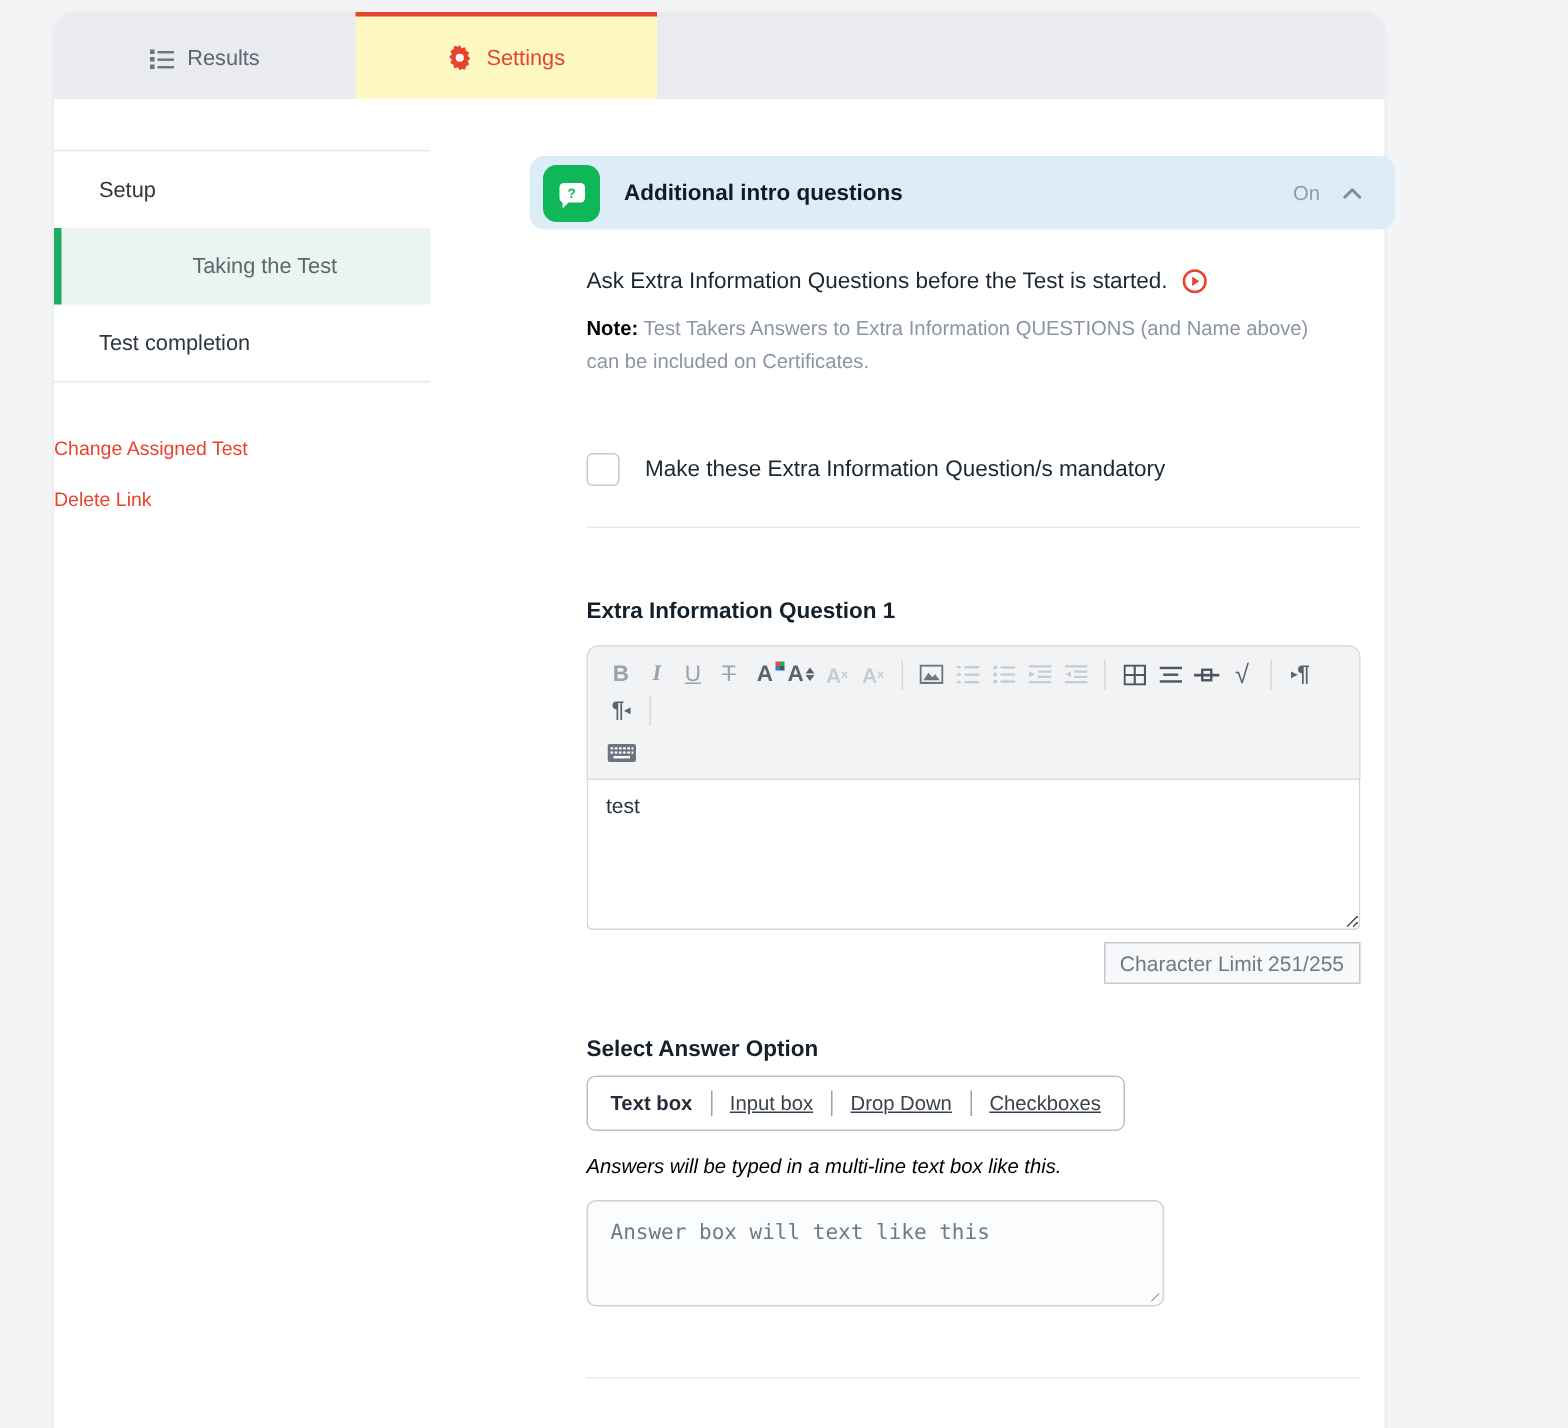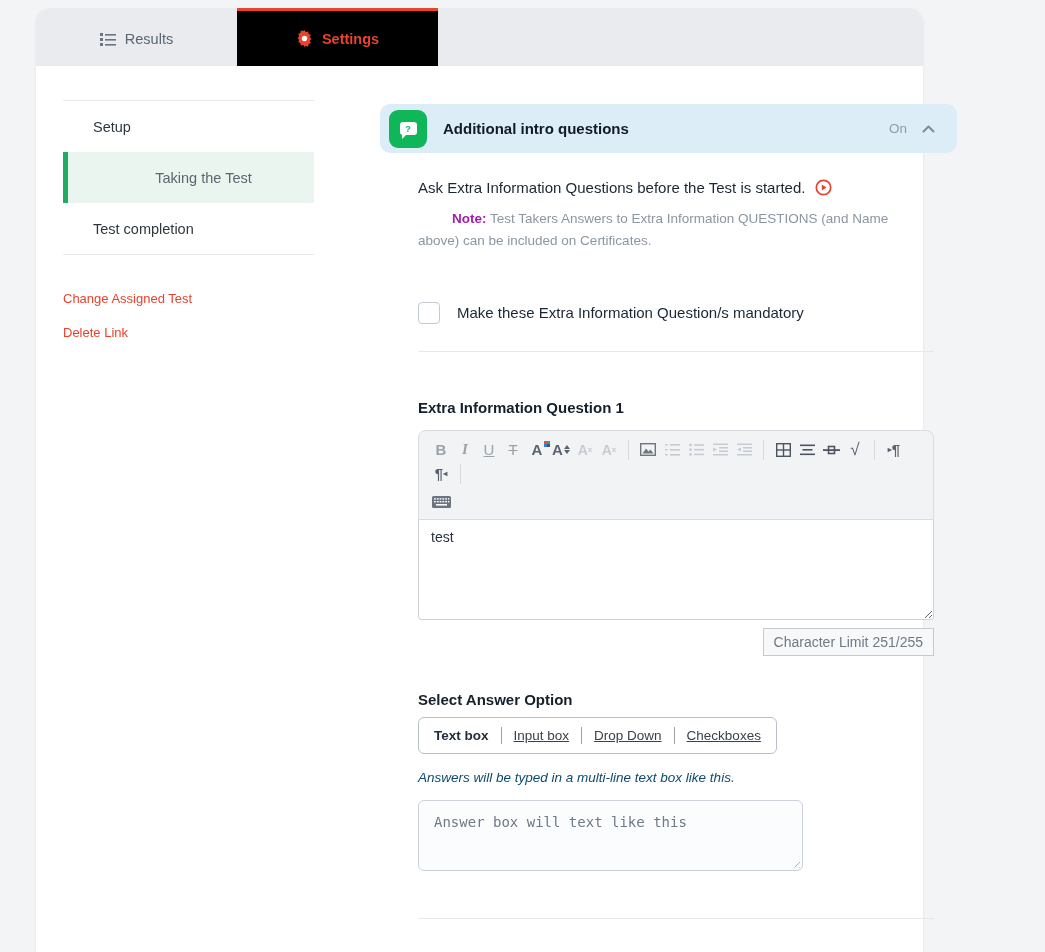--- a/index.html
+++ b/index.html
@@ -15,25 +15,25 @@
     position:absolute; left:36px; top:8px; width:887px; height:944px;
     background:#fff; border-radius:14px 14px 0 0;
     box-shadow:0 1px 3px rgba(20,30,40,.08);
   }
   
   .tabbar { display:flex; height:58px; background:#e9ebee; border-radius:14px 14px 0 0; overflow:hidden; }
   .tab {
     width:201px; display:flex; align-items:center; justify-content:center; gap:9px;
     font-size:14.5px; color:#5b6674; font-weight:500; cursor:pointer; border-top:3px solid transparent;
   }
-  .tab.active { background:#000000; border-top:3px solid #e8432d; color:#e8432d; font-weight:700; }
+  .tab.active { background:#fef9c3; border-top:3px solid #e8432d; color:#e8432d; font-weight:400; }
   .tab-fill { flex:1; }
   .tab .ticon { display:inline-flex; align-items:center; }
   
-  .content { display:flex; padding-left:27px; }
+  .content { display:flex; }
   
   .sidebar { width:251px; flex:none; }
   .side-nav { margin-top:34px; border-top:1px solid #e6e9ec; border-bottom:1px solid #e6e9ec; }
   .side-item {
     height:51px; display:flex; align-items:center; padding-left:25px;
     font-size:14.5px; color:#2d3740; cursor:pointer; border-left:5px solid transparent;
   }
   .side-item.active { background:#e9f5ee; border-left:5px solid #1fab61; color:#5c6670;justify-content:center; }
   .side-links { margin-top:36px; }
   .side-link { display:block; font-size:13px; color:#e8432d; margin-bottom:19px; cursor:pointer; text-decoration:none; }
@@ -56,21 +56,21 @@
     content:""; position:absolute; left:2px; bottom:-4px;
     border-left:5px solid #fff; border-bottom:5px solid transparent;
   }
   .panel-title { margin-left:16px; font-size:15px; font-weight:700; color:#101b26; flex:1; }
   .panel-state { font-size:13.5px; color:#8f9caa; margin-right:13px; }
   .chev-btn { background:none; border:none; cursor:pointer; display:flex; align-items:center; padding:2px; }
   .panel-body { padding:0 23px 0 38px; }
   .intro-line { margin-top:26px; font-size:15px; color:#1b2733; display:flex; align-items:center; gap:10px; }
   .play-btn { background:none; border:none; cursor:pointer; display:flex; padding:0; }
   .note { margin-top:12px; font-size:13.5px; line-height:1.65; color:#8b96a2; max-width:505px; }
-  .note b { color:#a21caf;margin-left:34px; }
+  .note b { color:#000000; }
   .chk-row { margin-top:49px; display:flex; align-items:center; gap:17px; }
   .chk-row input {
     width:22px; height:22px; appearance:none; -webkit-appearance:none;
     border:1px solid #c3cad2; border-radius:4px; background:#fff; cursor:pointer; flex:none;
   }
   .chk-label { font-size:15px; color:#1b2733; cursor:pointer; }
   hr.div { border:none; border-top:1px solid #e6e9ec; margin-top:27px; }
   .q-heading { margin-top:47px; font-size:15px; font-weight:700; color:#14202b; }
   
   .editor-toolbar {
@@ -113,21 +113,21 @@
   }
   
   .sel-heading { margin-top:35px; font-size:15px; font-weight:700; color:#14202b; }
   .opt-box {
     display:inline-flex; align-items:center; margin-top:9px; border:1px solid #b9c0c7;
     border-radius:6px; padding:9px 15px; gap:12px; font-size:13.5px;
   }
   .opt-sel { font-weight:700; color:#242e38; }
   .opt-link { color:#39424c; text-decoration:underline; cursor:pointer; }
   .opt-bar { width:1px; height:17px; background:#9aa2ab; }
-  .opt-help { margin-top:16px; font-size:13.5px; font-style:italic; color:#0c4a6e; }
+  .opt-help { margin-top:16px; font-size:13.5px; font-style:italic; color:#000000; }
   .preview-box {
     margin-top:15px; width:385px; height:71px; background:#fbfcfd; border:1px solid #ccd2d8;
     border-radius:6px; padding:13px 15px; position:relative;
     font-family:"DejaVu Sans Mono", monospace; font-size:14px; color:#6e7a86;
   }
   .resize-corner {
     position:absolute; right:2px; bottom:2px; width:9px; height:9px;
     background:repeating-linear-gradient(135deg, #a7afb7 0 1px, transparent 1px 4px);
     clip-path:polygon(100% 0, 0 100%, 100% 100%);
   }

